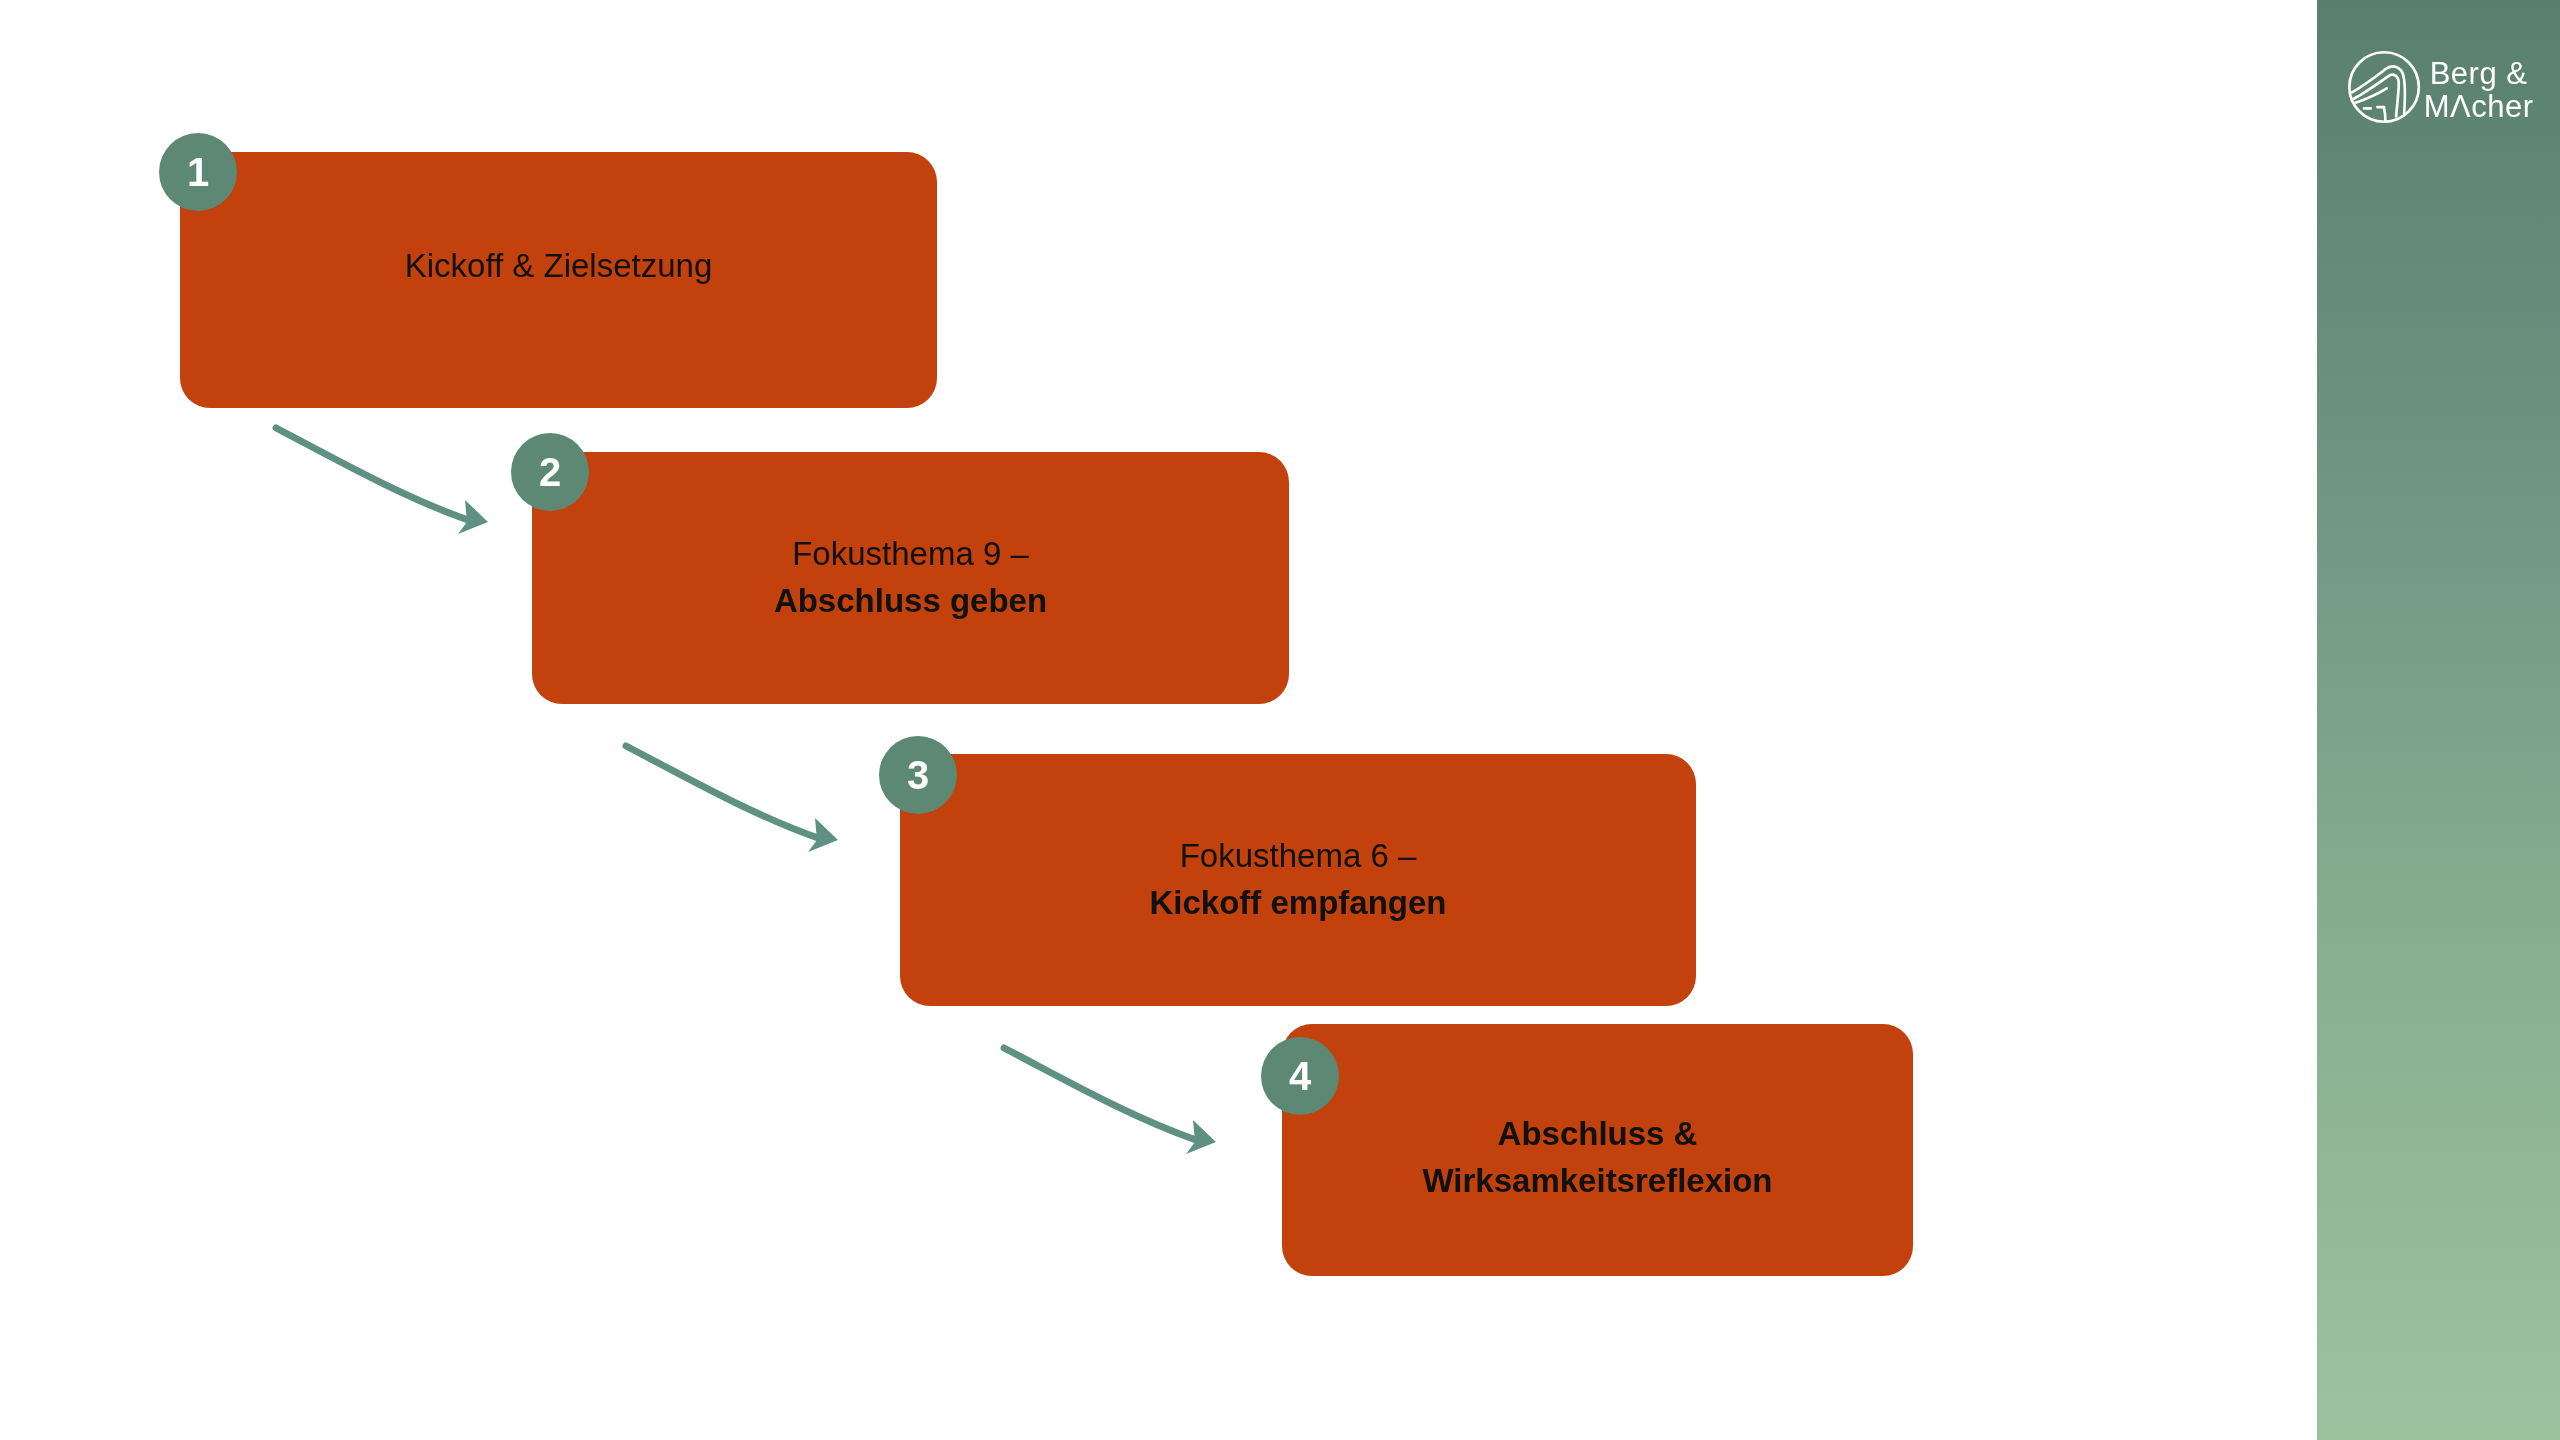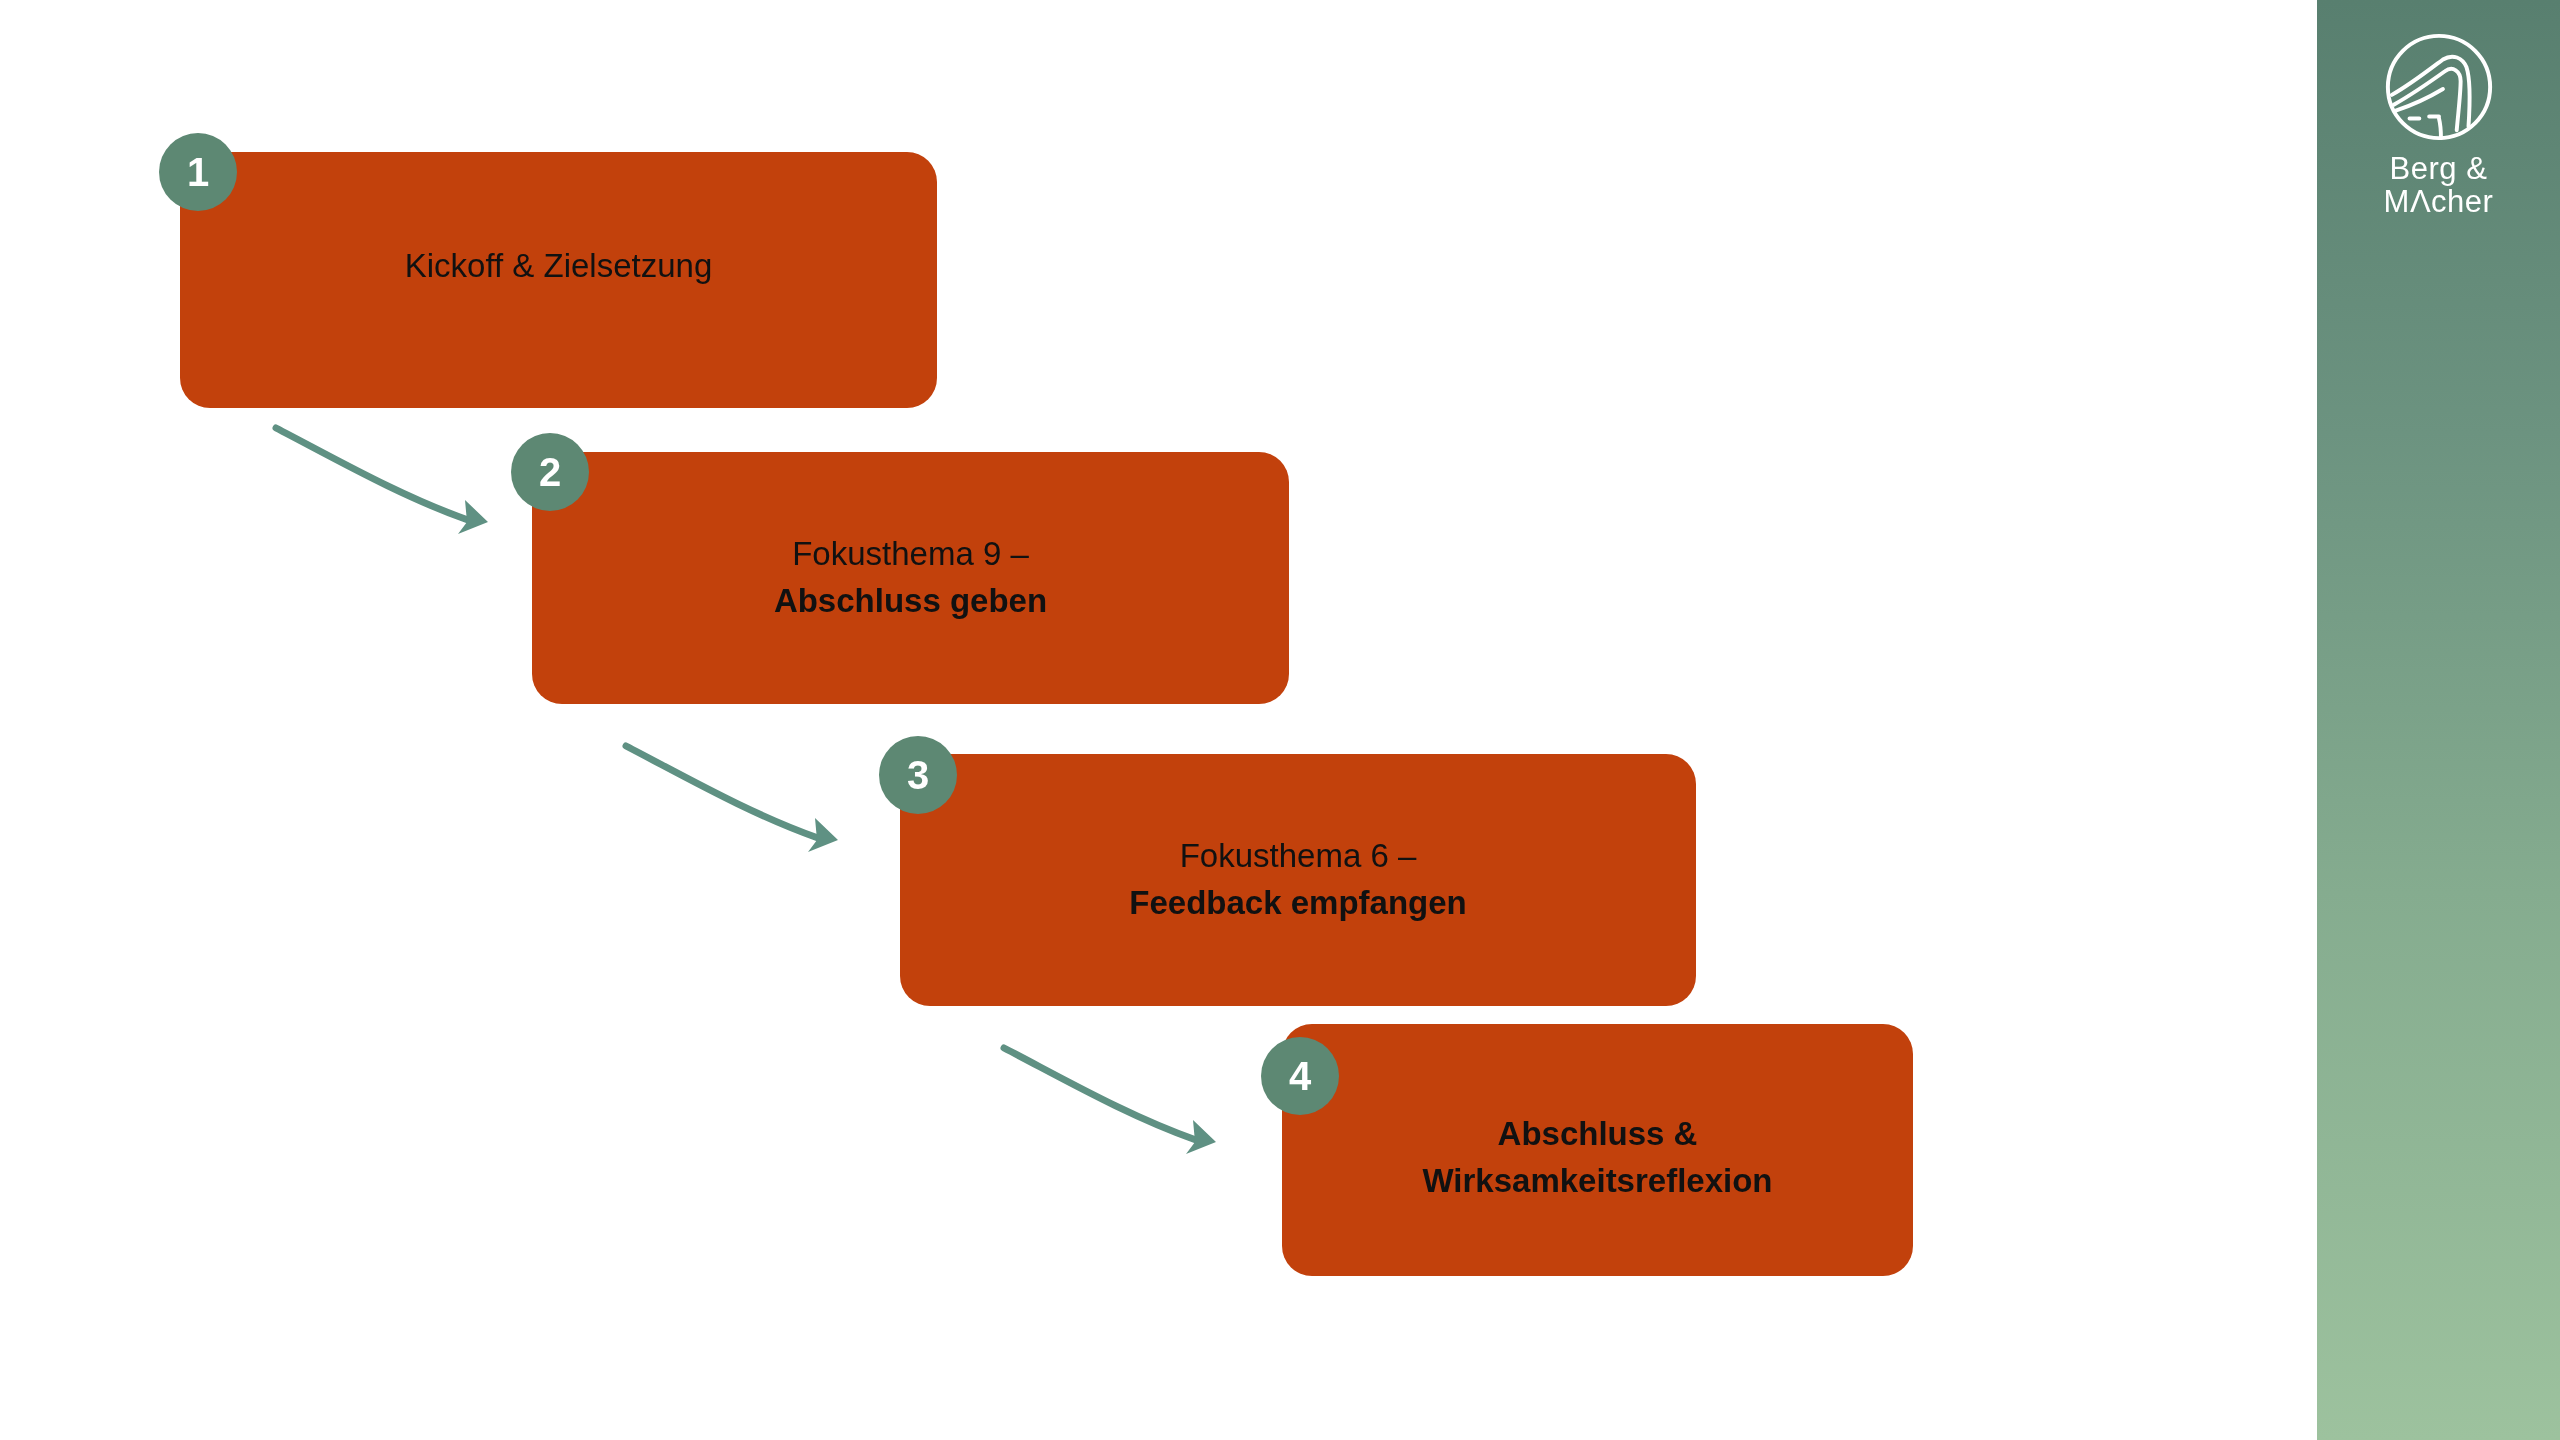--- a/index.html
+++ b/index.html
@@ -28,21 +28,21 @@
     height: 1440px;
     background: linear-gradient(180deg, #587f6f 0%, #6c9380 30%, #85ac8f 62%, #9dc29e 100%);
   }
   .brand-logo {
     position: absolute;
     top: 28px;
     left: 50%;
     transform: translateX(-50%);
     width: 190px;
     display: flex;
-    flex-direction: column;
+    flex-direction: row;
     align-items: center;
   }
   .brand-mark {
     width: 118px;
     height: 118px;
     display: block;
   }
   .brand-wordmark {
     margin-top: 6px;
     text-align: center;
@@ -163,21 +163,21 @@
   </div>
 
   <svg class="arrow-svg" id="arrow-2" viewBox="0 0 270 140">
     <path class="arrow-path" d="M4,6 C62,36 128,74 196,98"></path>
     <path class="arrow-head" d="M193,78 L216,100 L186,112 L195,100 Z"></path>
   </svg>
 
   <div class="card" id="card-3">
     <div class="card-text">
       <span>Fokusthema 6 –</span>
-      <span class="line-2">Feedback empfangen</span>
+      <span class="line-2">Kickoff empfangen</span>
     </div>
   </div>
   <div class="badge" id="badge-3">
     <span>3</span>
   </div>
 
   <svg class="arrow-svg" id="arrow-3" viewBox="0 0 270 140">
     <path class="arrow-path" d="M4,6 C62,36 128,74 196,98"></path>
     <path class="arrow-head" d="M193,78 L216,100 L186,112 L195,100 Z"></path>
   </svg>

